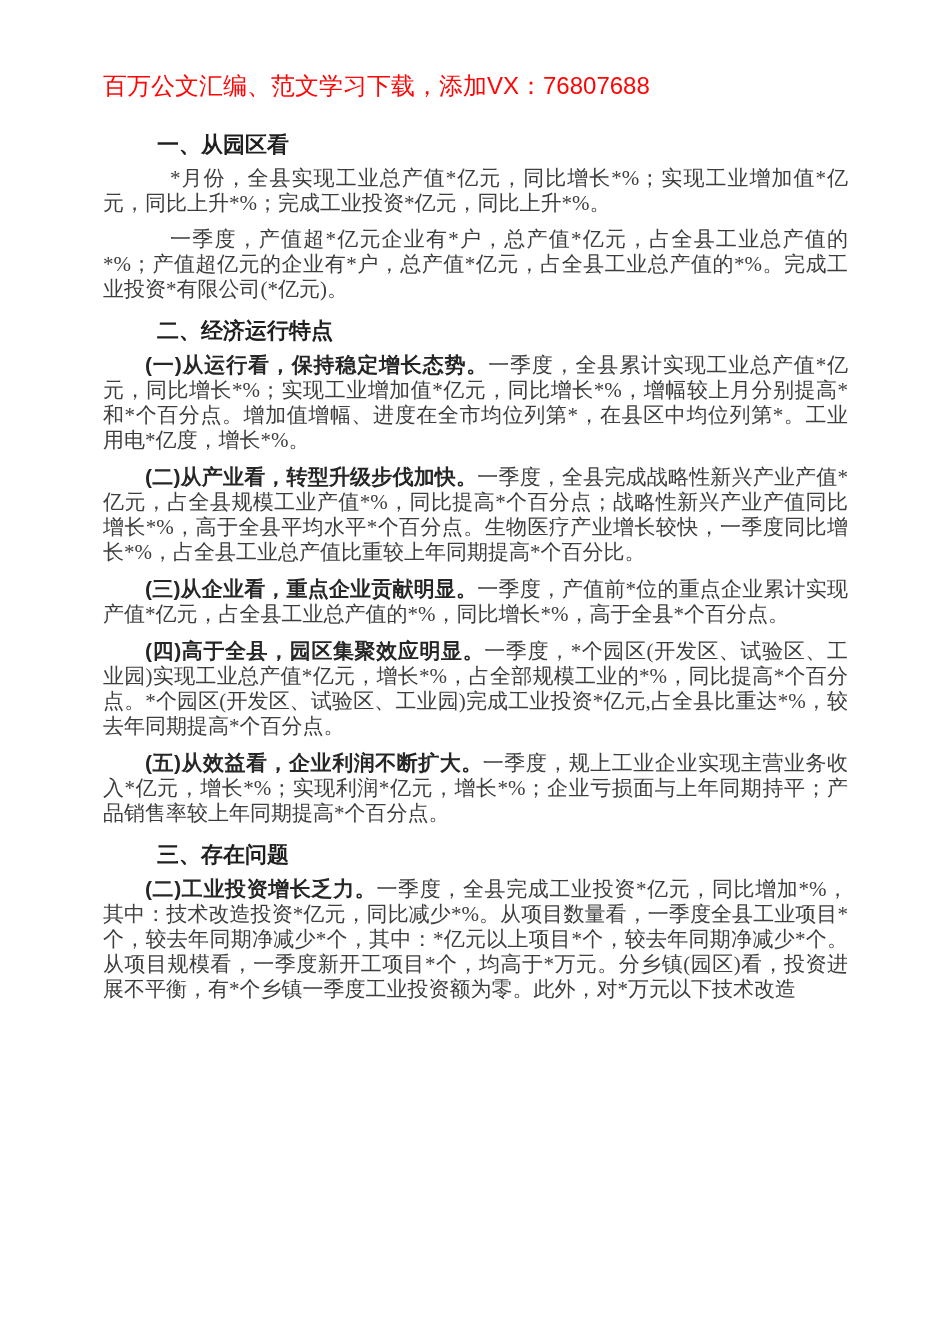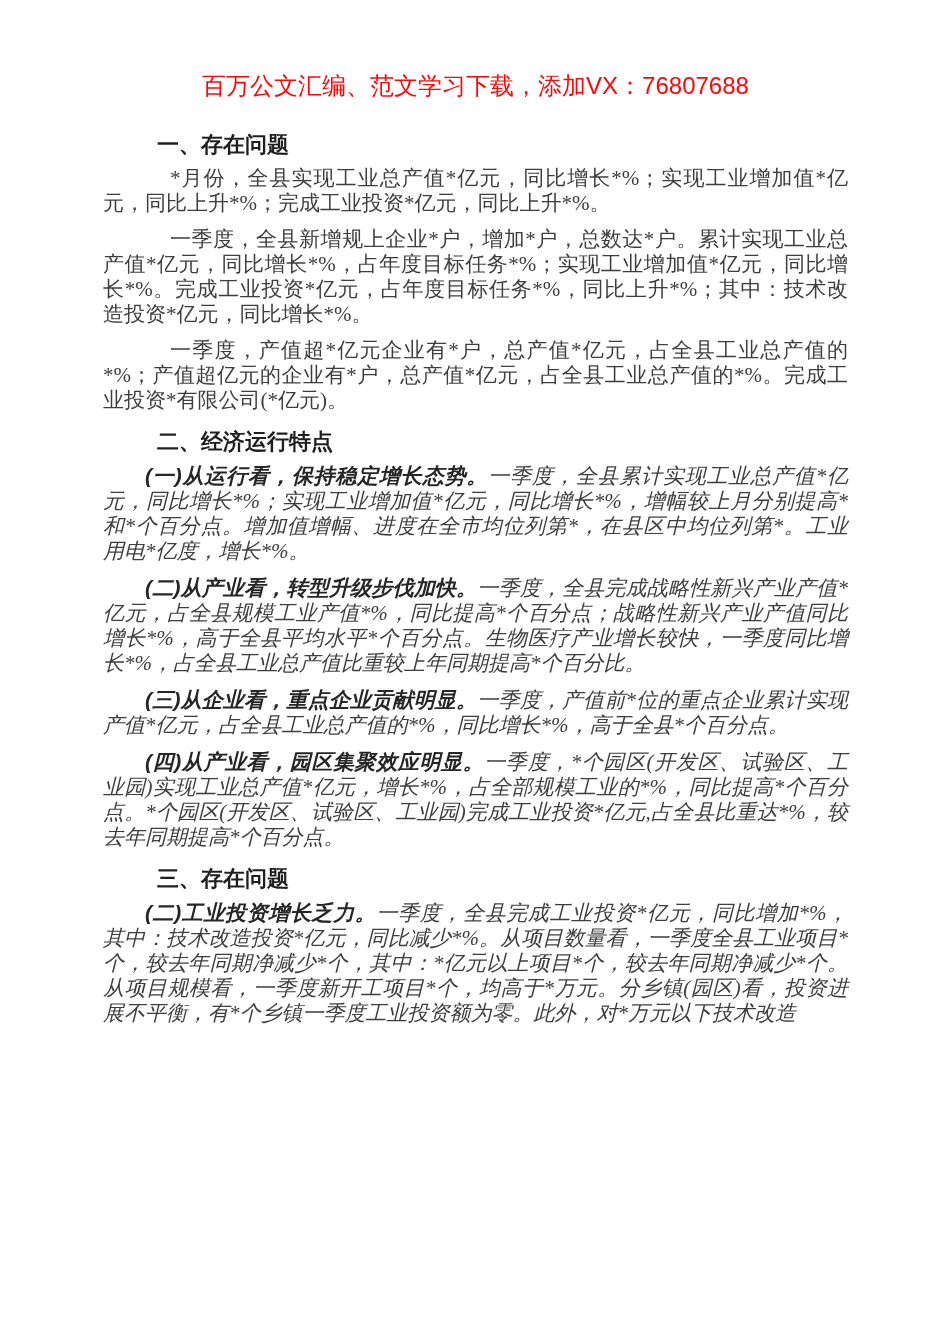--- a/index.html
+++ b/index.html
@@ -15,62 +15,62 @@
     width: 950px;
     height: 1344px;
     padding: 72px 102px 0 103px;
   }
   .promo {
     font-family: "Liberation Sans", "DejaVu Sans", sans-serif;
     font-size: 24px;
     line-height: 28px;
     font-weight: 500;
     color: #fe0606;
-    text-align: center;
+    text-align: left;
     margin: 0 0 32px 0;
   }
   h2.sec-heading {
     font-family: "Liberation Sans", "DejaVu Sans", sans-serif;
     font-size: 22px;
     line-height: 26px;
     font-weight: 700;
     color: #1f1f1f;
     margin: 16px 0 8px 0;
     padding-left: 54px;
   }
   p.para {
     font-size: 21px;
     line-height: 25px;
     color: #3e3e3e;
     text-align: justify;
     margin: 0 0 11px 0;
     word-break: break-all;
   }
   p.p-plain { text-indent: 67px; }
-  p.p-lead  { text-indent: 42px; font-style: italic; }
+  p.p-lead  { text-indent: 42px; }
   .lead {
     font-family: "Liberation Sans", "DejaVu Sans", sans-serif;
     font-weight: 700;
     color: #262626;
   }
 </style>
 </head>
 <body>
 
 <div class="doc">
 
   <p class="promo">百万公文汇编、范文学习下载，添加VX：76807688</p>
 
-  <h2 class="sec-heading">一、存在问题</h2>
+  <h2 class="sec-heading">一、从园区看</h2>
   <p class="para p-plain">*月份，全县实现工业总产值*亿元，同比增长*%；实现工业增加值*亿元，同比上升*%；完成工业投资*亿元，同比上升*%。</p>
-  <p class="para p-plain">一季度，全县新增规上企业*户，增加*户，总数达*户。累计实现工业总产值*亿元，同比增长*%，占年度目标任务*%；实现工业增加值*亿元，同比增长*%。完成工业投资*亿元，占年度目标任务*%，同比上升*%；其中：技术改造投资*亿元，同比增长*%。</p>
   <p class="para p-plain">一季度，产值超*亿元企业有*户，总产值*亿元，占全县工业总产值的*%；产值超亿元的企业有*户，总产值*亿元，占全县工业总产值的*%。完成工业投资*有限公司(*亿元)。</p>
 
   <h2 class="sec-heading">二、经济运行特点</h2>
   <p class="para p-lead"><span class="lead">(一)从运行看，保持稳定增长态势。</span><span>一季度，全县累计实现工业总产值*亿元，同比增长*%；实现工业增加值*亿元，同比增长*%，增幅较上月分别提高*和*个百分点。增加值增幅、进度在全市均位列第*，在县区中均位列第*。工业用电*亿度，增长*%。</span></p>
   <p class="para p-lead"><span class="lead">(二)从产业看，转型升级步伐加快。</span><span>一季度，全县完成战略性新兴产业产值*亿元，占全县规模工业产值*%，同比提高*个百分点；战略性新兴产业产值同比增长*%，高于全县平均水平*个百分点。生物医疗产业增长较快，一季度同比增长*%，占全县工业总产值比重较上年同期提高*个百分比。</span></p>
   <p class="para p-lead"><span class="lead">(三)从企业看，重点企业贡献明显。</span><span>一季度，产值前*位的重点企业累计实现产值*亿元，占全县工业总产值的*%，同比增长*%，高于全县*个百分点。</span></p>
-  <p class="para p-lead"><span class="lead">(四)从产业看，园区集聚效应明显。</span><span>一季度，*个园区(开发区、试验区、工业园)实现工业总产值*亿元，增长*%，占全部规模工业的*%，同比提高*个百分点。*个园区(开发区、试验区、工业园)完成工业投资*亿元,占全县比重达*%，较去年同期提高*个百分点。</span></p>
+  <p class="para p-lead"><span class="lead">(四)高于全县，园区集聚效应明显。</span><span>一季度，*个园区(开发区、试验区、工业园)实现工业总产值*亿元，增长*%，占全部规模工业的*%，同比提高*个百分点。*个园区(开发区、试验区、工业园)完成工业投资*亿元,占全县比重达*%，较去年同期提高*个百分点。</span></p>
+  <p class="para p-lead"><span class="lead">(五)从效益看，企业利润不断扩大。</span><span>一季度，规上工业企业实现主营业务收入*亿元，增长*%；实现利润*亿元，增长*%；企业亏损面与上年同期持平；产品销售率较上年同期提高*个百分点。</span></p>
 
   <h2 class="sec-heading">三、存在问题</h2>
   <p class="para p-lead"><span class="lead">(二)工业投资增长乏力。</span><span>一季度，全县完成工业投资*亿元，同比增加*%，其中：技术改造投资*亿元，同比减少*%。从项目数量看，一季度全县工业项目*个，较去年同期净减少*个，其中：*亿元以上项目*个，较去年同期净减少*个。从项目规模看，一季度新开工项目*个，均高于*万元。分乡镇(园区)看，投资进展不平衡，有*个乡镇一季度工业投资额为零。此外，对*万元以下技术改造</span></p>
 
 </div>
 
 </body></html>

